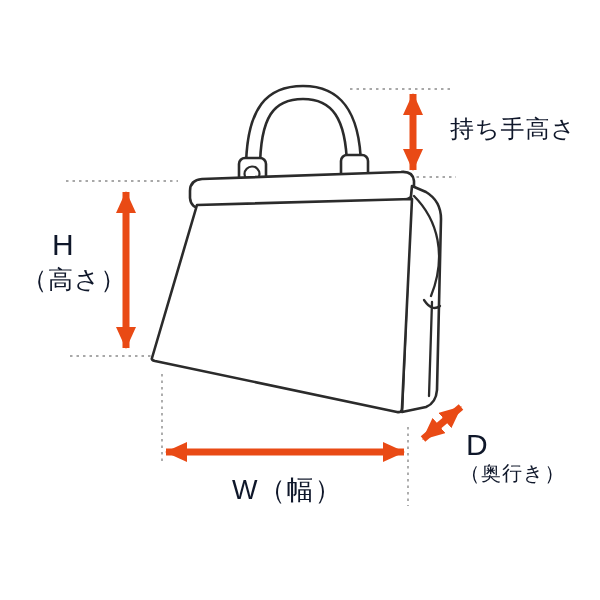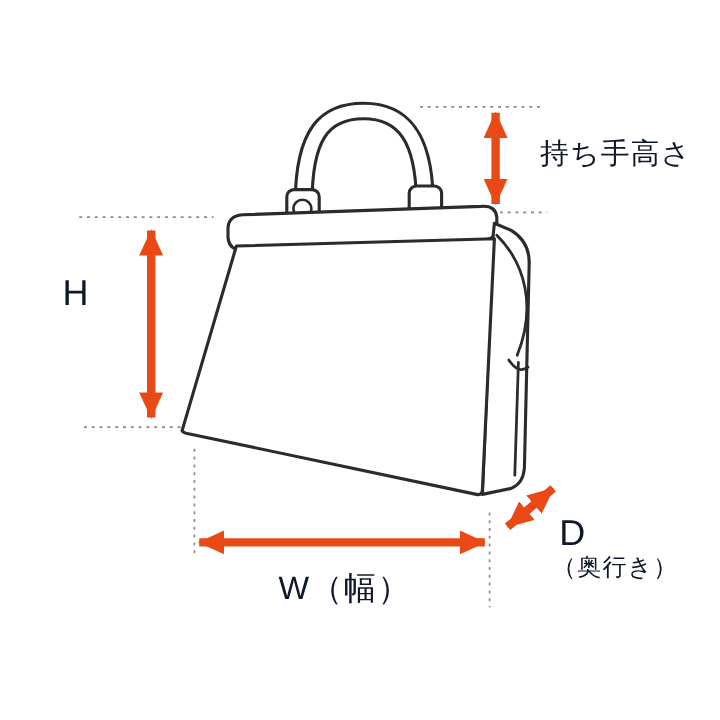--- a/index.html
+++ b/index.html
@@ -98,18 +98,19 @@
       <line class="arrow" x1="413" y1="94" x2="413" y2="170" marker-start="url(#ah)" marker-end="url(#ah)"></line>
       <line class="arrow" x1="126" y1="192" x2="126" y2="348" marker-start="url(#ah)" marker-end="url(#ah)"></line>
       <line class="arrow" x1="166" y1="452" x2="404" y2="452" marker-start="url(#ah)" marker-end="url(#ah)"></line>
       <line class="arrow" x1="423" y1="439" x2="461" y2="407" marker-start="url(#ah)" marker-end="url(#ah)"></line>
     </g>
   </svg>
 
   <div class="label" style="left:450px; top:116px; font-size:24px;">持ち手高さ</div>
 
   <div class="label" style="left:52px; top:228px; font-size:30px;">H</div>
+  <div class="label" style="left:22px; top:266px; font-size:25px;">（高さ）</div>
 
   <div class="label" style="left:232px; top:476px; font-size:27px;text-align:right;">W（幅）</div>
 
   <div class="label" style="left:466px; top:428px; font-size:30px;">D</div>
   <div class="label" style="left:460px; top:462px; font-size:20px;">（奥行き）</div>
 </div>
 
 </body></html>

